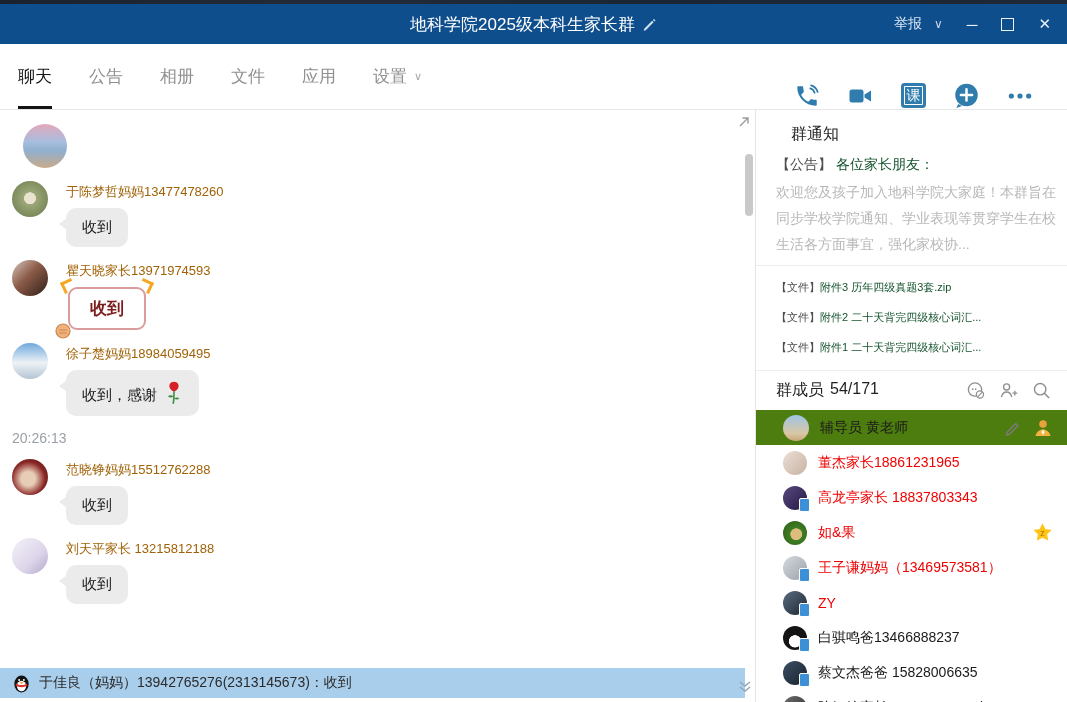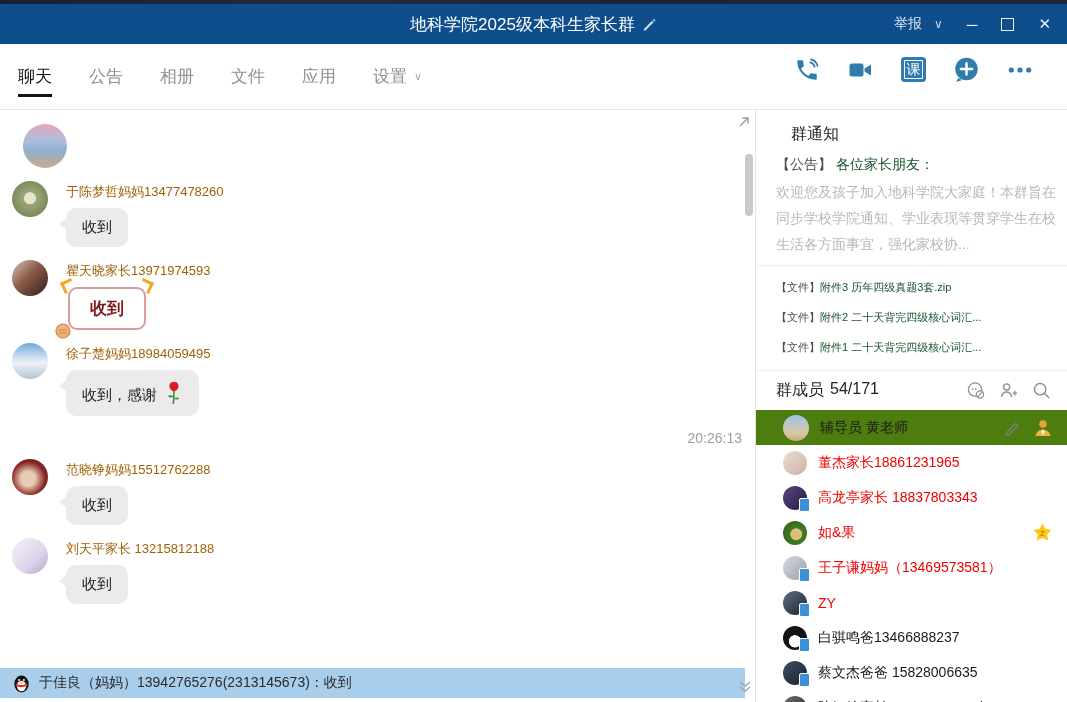--- a/index.html
+++ b/index.html
@@ -10,21 +10,21 @@
   
   .titlebar{height:40px;background:#0F4E8C;position:relative;display:flex;align-items:center;color:#fff;}
   .tb-title{position:absolute;left:0;right:0;display:flex;justify-content:center;align-items:center;gap:7px;font-size:17px;color:#fff;}
   .tb-right{margin-left:auto;display:flex;align-items:center;padding-right:16px;z-index:2;gap:24px;}
   .tb-report{font-size:14px;color:#d8e5f3;}
   .tb-chev{font-size:12px;color:#c7d8ea;margin-left:-12px;}
   .tb-min{font-size:15px;color:#eaf1f8;}
   .tb-max{width:11px;height:11px;border:1.5px solid #eaf1f8;display:inline-block;}
   .tb-close{font-size:15px;color:#eaf1f8;}
   
-  .tabbar{height:66px;display:flex;align-items:flex-start;padding:12px 18px;border-bottom:1px solid #e6e6e6;background:#fff;box-sizing:border-box;}
+  .tabbar{height:66px;display:flex;align-items:flex-end;padding:0 18px;border-bottom:1px solid #e6e6e6;background:#fff;box-sizing:border-box;}
   .tab{margin-right:37px;font-size:17px;color:#8f8f8f;height:100%;display:flex;align-items:center;position:relative;cursor:default;}
   .tab.active{color:#141414;}
   .tab.active::after{content:"";position:absolute;left:0;right:0;bottom:0;height:3px;background:#141414;}
   .tab .chev{font-size:11px;color:#a8a8a8;margin-left:7px;}
   .toolbar{margin-left:auto;display:flex;align-items:center;gap:27px;padding-right:16px;}
   .class-icon{width:25px;height:25px;background:#2F7CAD;border-radius:4px;color:#fff;font-size:14px;
               display:flex;align-items:center;justify-content:center;box-shadow:inset 0 0 0 3px #2F7CAD, inset 0 0 0 4px #fff;}
   
   .main{display:flex;height:592px;}
   .chat{width:755px;position:relative;background:#fff;box-sizing:border-box;}
@@ -48,21 +48,21 @@
   .m-bubble{display:inline-block;background:#EBEBEB;border-radius:10px;padding:10px 16px;font-size:15px;color:#1a1a1a;position:relative;}
   .m-bubble::before{content:"";position:absolute;left:-7px;top:10px;border-top:6px solid transparent;
               border-bottom:6px solid transparent;border-right:8px solid #EBEBEB;}
   .sticker{display:inline-block;border:2px solid #DA9C9C;border-radius:9px;padding:8px 20px;font-size:17px;
            font-weight:bold;color:#7E1D1D;position:relative;background:#fff;margin-left:2px;}
   .sticker::before{content:"";position:absolute;top:-9px;left:-8px;width:9px;height:9px;
            border-left:3px solid #F5A623;border-top:3px solid #F5A623;transform:rotate(-25deg);}
   .sticker::after{content:"";position:absolute;top:-9px;right:-8px;width:9px;height:9px;
            border-right:3px solid #F5A623;border-top:3px solid #F5A623;transform:rotate(25deg);}
   .fist{position:absolute;left:-16px;bottom:-12px;}
-  .timestamp{width:730px;text-align:right;color:#9aa0a6;font-size:14px;margin-top:14px;}
+  .timestamp{width:730px;text-align:left;color:#9aa0a6;font-size:14px;margin-top:14px;}
   .banner{position:absolute;left:0;bottom:4px;width:745px;height:30px;background:#A9CEEC;display:flex;align-items:center;
           gap:8px;padding-left:12px;box-sizing:border-box;font-size:14px;color:#2b2b2b;}
   .vscroll{position:absolute;right:2px;top:44px;width:8px;height:62px;background:#c9c9c9;border-radius:4px;}
   .collapse{position:absolute;right:4px;top:5px;}
   .jump{position:absolute;right:3px;bottom:10px;}
   .rose{vertical-align:-6px;margin-left:4px;}
   
   .sidebar{flex:1;border-left:1px solid #e4e4e4;overflow:hidden;background:#fff;}
   .notice{padding:10px 14px 8px 20px;border-bottom:1px solid #ededed;}
   .notice-title{font-size:16px;color:#1f1f1f;margin:4px 15px 11px;}

